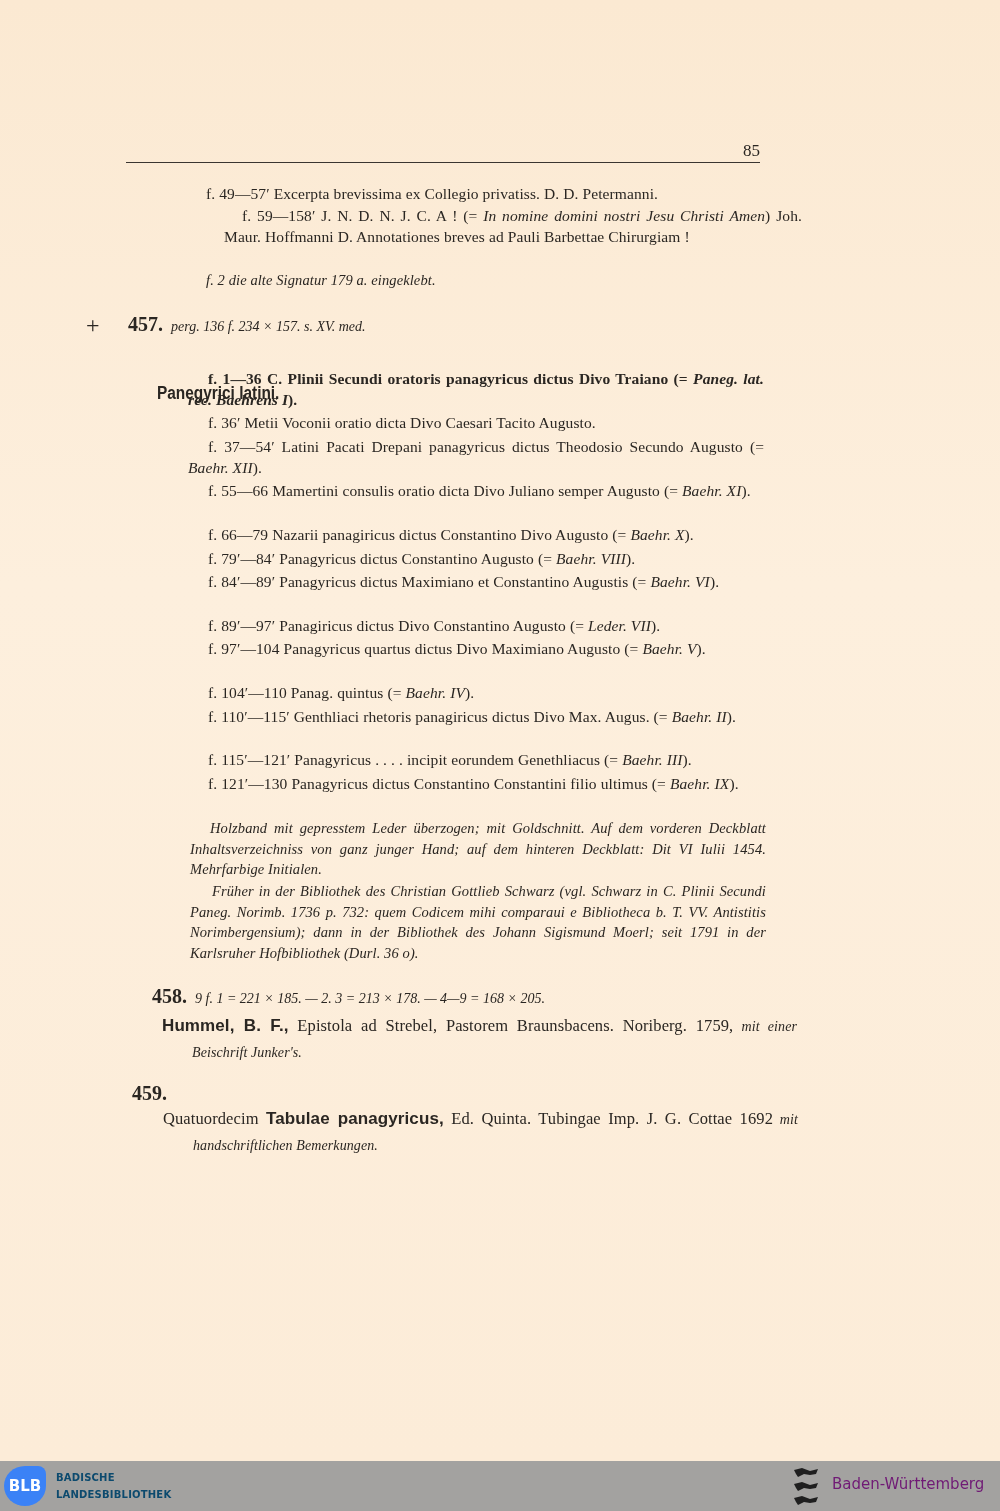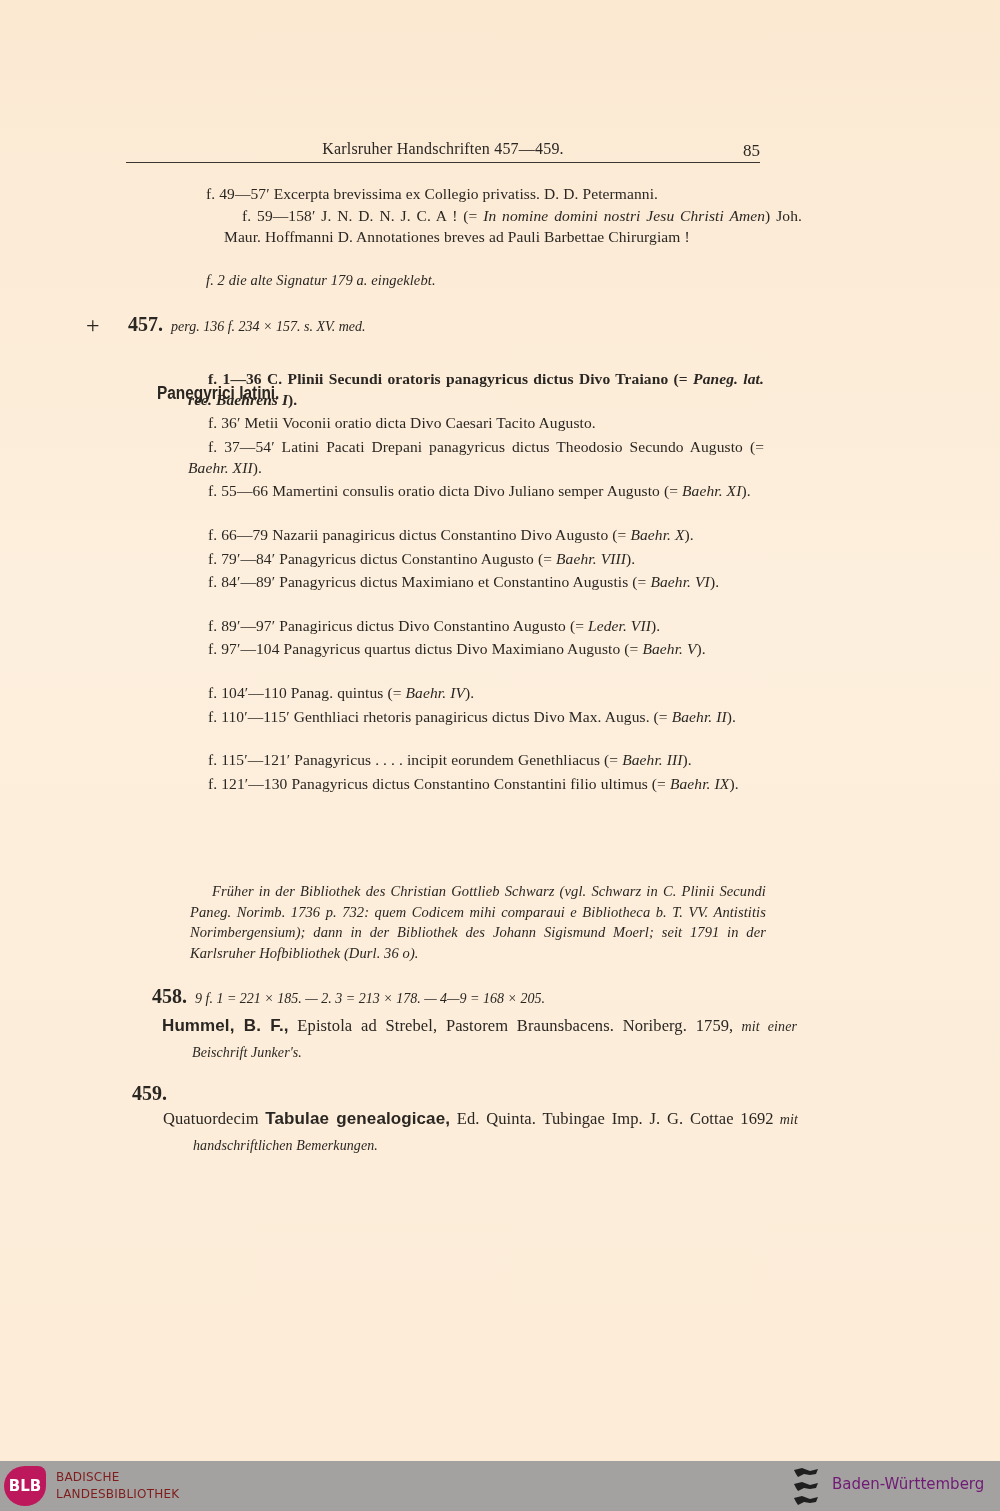--- a/index.html
+++ b/index.html
@@ -44,42 +44,41 @@
     .inline-sans {
       font-family: "Liberation Sans", "DejaVu Sans", sans-serif;
       font-weight: bold; font-size: 17px;
     }
     .footer {
       position: absolute; left: 0; top: 1461px; width: 1000px; height: 50px;
       background: #a3a2a0;
     }
     .blb-badge {
       position: absolute; left: 4px; top: 5px; width: 42px; height: 40px;
-      background: #be185d; border-radius: 50% 8px 50% 50%;
+      background: #3b82f6; border-radius: 50% 8px 50% 50%;
       color: #fff; font-family: "DejaVu Sans", sans-serif; font-weight: bold;
       font-size: 15px; display: flex; align-items: center; justify-content: center;
     }
     .blb-name {
       position: absolute; left: 56px; top: 8px;
-      font-family: "DejaVu Sans", sans-serif; font-weight: normal;
-      font-size: 12px; line-height: 17px; color: #7f1d1d; letter-spacing: 0.2px;
+      font-family: "DejaVu Sans", sans-serif; font-weight: bold;
+      font-size: 10px; line-height: 17px; color: #0c4a6e; letter-spacing: 0.2px;
     }
     .bw-lions { position: absolute; left: 790px; top: 5px; width: 32px; height: 42px; }
     .bw-name {
       position: absolute; left: 832px; top: 14px;
       font-family: "DejaVu Sans", sans-serif; font-size: 15px; color: #701a75;
     }
   </style>
 </head>
 <body>
 
 <div class="page">
 
   <div class="running-head">
-    <span class="title">Karlsruher Handschriften 457—459.</span>
     <span class="pageno">85</span>
   </div>
 
   <div class="para" style="left:206px; top:184px; width:560px;">
     <span>f. 49—57′ Excerpta brevissima ex Collegio privatiss. D. D. Petermanni.</span>
   </div>
   <div class="para" style="left:188px; top:206px; width:578px; text-indent:18px;margin-left:36px;">
     <span>f. 59—158′ J. N. D. N. J. C. A ! (= </span><i>In nomine domini nostri Jesu Christi Amen</i><span>) Joh. Maur. Hoffmanni D. Annotationes breves ad Pauli Barbettae Chirurgiam !</span>
   </div>
   <div class="para note it" style="left:206px; top:270px; width:560px;">f. 2 die alte Signatur 179 a. eingeklebt.</div>
@@ -101,34 +100,35 @@
       <div class="para" style="left: 188px; top: 549px; width: 576px; text-indent: 20px;"><span>f. 79′—84′ Panagyricus dictus Constantino Augusto (= </span><i>Baehr. VIII</i><span>).</span></div>
       <div class="para" style="left: 188px; top: 572px; width: 576px; text-indent: 20px;"><span>f. 84′—89′ Panagyricus dictus Maximiano et Constantino Augustis (= </span><i>Baehr. VI</i><span>).</span></div>
       <div class="para" style="left: 188px; top: 616px; width: 576px; text-indent: 20px;"><span>f. 89′—97′ Panagiricus dictus Divo Constantino Augusto (= </span><i>Leder. VII</i><span>).</span></div>
       <div class="para" style="left: 188px; top: 639px; width: 576px; text-indent: 20px;"><span>f. 97′—104 Panagyricus quartus dictus Divo Maximiano Augusto (= </span><i>Baehr. V</i><span>).</span></div>
       <div class="para" style="left: 188px; top: 683px; width: 576px; text-indent: 20px;"><span>f. 104′—110 Panag. quintus (= </span><i>Baehr. IV</i><span>).</span></div>
       <div class="para" style="left: 188px; top: 707px; width: 576px; text-indent: 20px;"><span>f. 110′—115′ Genthliaci rhetoris panagiricus dictus Divo Max. Augus. (= </span><i>Baehr. II</i><span>).</span></div>
       <div class="para" style="left: 188px; top: 750px; width: 576px; text-indent: 20px;"><span>f. 115′—121′ Panagyricus . . . . incipit eorundem Genethliacus (= </span><i>Baehr. III</i><span>).</span></div>
       <div class="para" style="left: 188px; top: 774px; width: 576px; text-indent: 20px;"><span>f. 121′—130 Panagyricus dictus Constantino Constantini filio ultimus (= </span><i>Baehr. IX</i><span>).</span></div>
     </div>
 
+  <div class="para note it" style="left:190px; top:818px; width:576px; text-indent:20px; line-height:20.5px;">Holzband mit gepresstem Leder überzogen; mit Goldschnitt. Auf dem vorderen Deckblatt Inhaltsverzeichniss von ganz junger Hand; auf dem hinteren Deckblatt: Dit VI Iulii 1454. Mehrfarbige Initialen.</div>
   <div class="para note it" style="left:190px; top:881px; width:576px; text-indent:22px; line-height:20.5px;">Früher in der Bibliothek des Christian Gottlieb Schwarz (vgl. Schwarz in C. Plinii Secundi Paneg. Norimb. 1736 p. 732: quem Codicem mihi comparaui e Bibliotheca b. T. VV. Antistitis Norimbergensium); dann in der Bibliothek des Johann Sigismund Moerl; seit 1791 in der Karlsruher Hofbibliothek (Durl. 36 o).</div>
 
   <div class="entry-no" style="left:132px; top:985px;margin-left:20px;">
     <span>458.</span><span class="entry-meta">9 f. 1 = 221 × 185. — 2. 3 = 213 × 178. — 4—9 = 168 × 205.</span>
   </div>
   <div class="para" style="left:162px; top:1013px; width:605px; font-size:16.5px; line-height:25px; padding-left:30px; text-indent:-30px;">
     <span class="inline-sans">Hummel, B. F.,</span><span> Epistola ad Strebel, Pastorem Braunsbacens. Noriberg. 1759,</span><i style="font-size:14px;"> mit einer Beischrift Junker's.</i>
   </div>
 
   <div class="entry-no" style="left:132px; top:1082px;">
     <span>459.</span>
   </div>
   <div class="para" style="left:163px; top:1106px; width:605px; font-size:16.5px; line-height:25px; padding-left:30px; text-indent:-30px;">
-    <span>Quatuordecim </span><span class="inline-sans">Tabulae genealogicae,</span><span> Ed. Quinta.  Tubingae Imp. J. G. Cottae 1692</span><i style="font-size:14px;"> mit handschriftlichen Bemerkungen.</i>
+    <span>Quatuordecim </span><span class="inline-sans">Tabulae panagyricus,</span><span> Ed. Quinta.  Tubingae Imp. J. G. Cottae 1692</span><i style="font-size:14px;"> mit handschriftlichen Bemerkungen.</i>
   </div>
 </div>
 
 <div class="footer">
   <div class="blb-badge">BLB</div>
   <div class="blb-name">
     <div>BADISCHE</div>
     <div>LANDESBIBLIOTHEK</div>
   </div>
   <svg class="bw-lions" viewBox="0 0 32 42">

